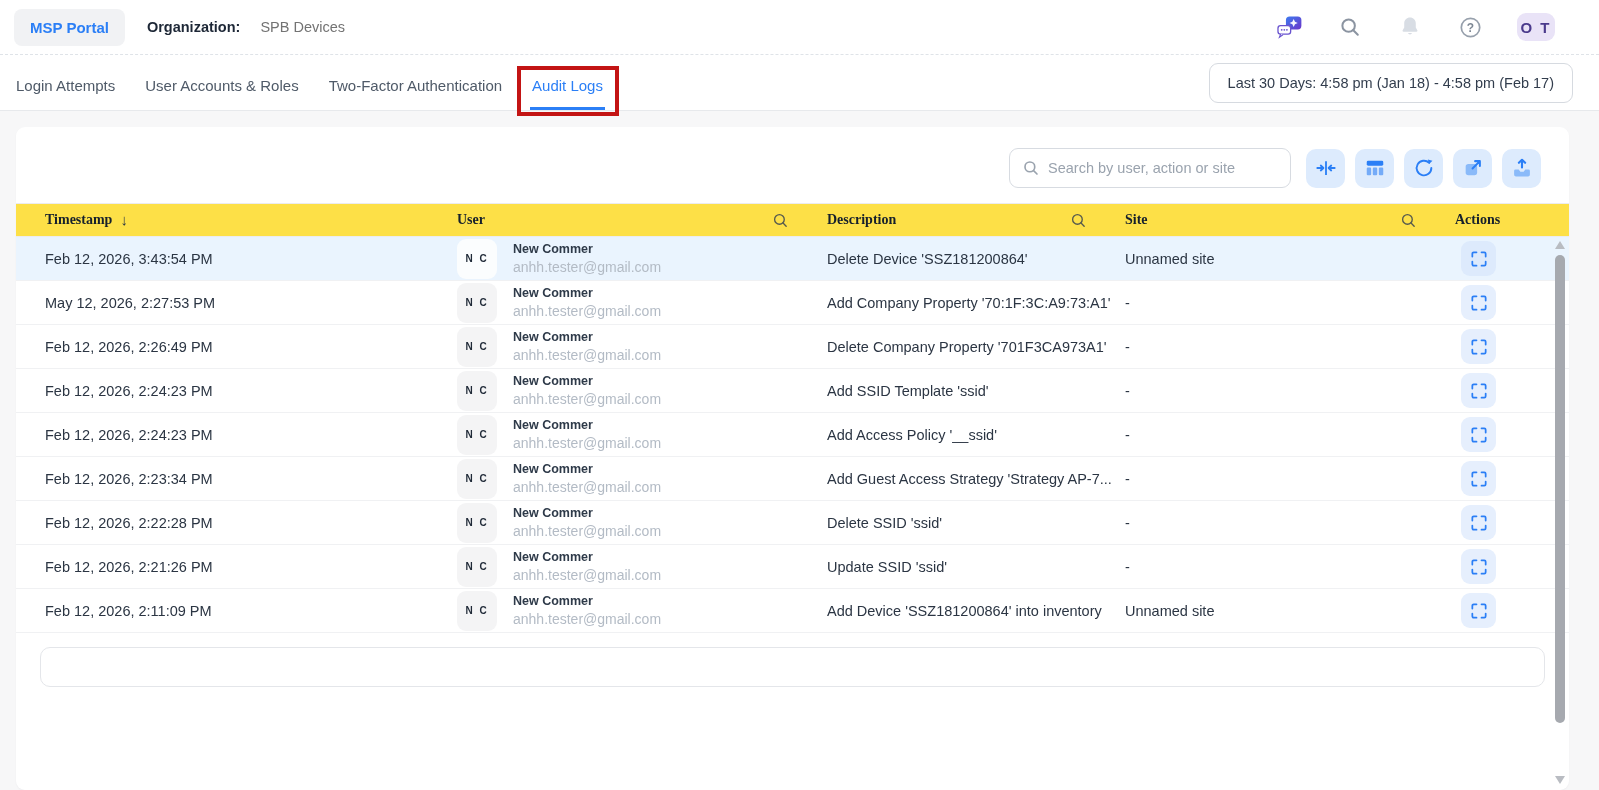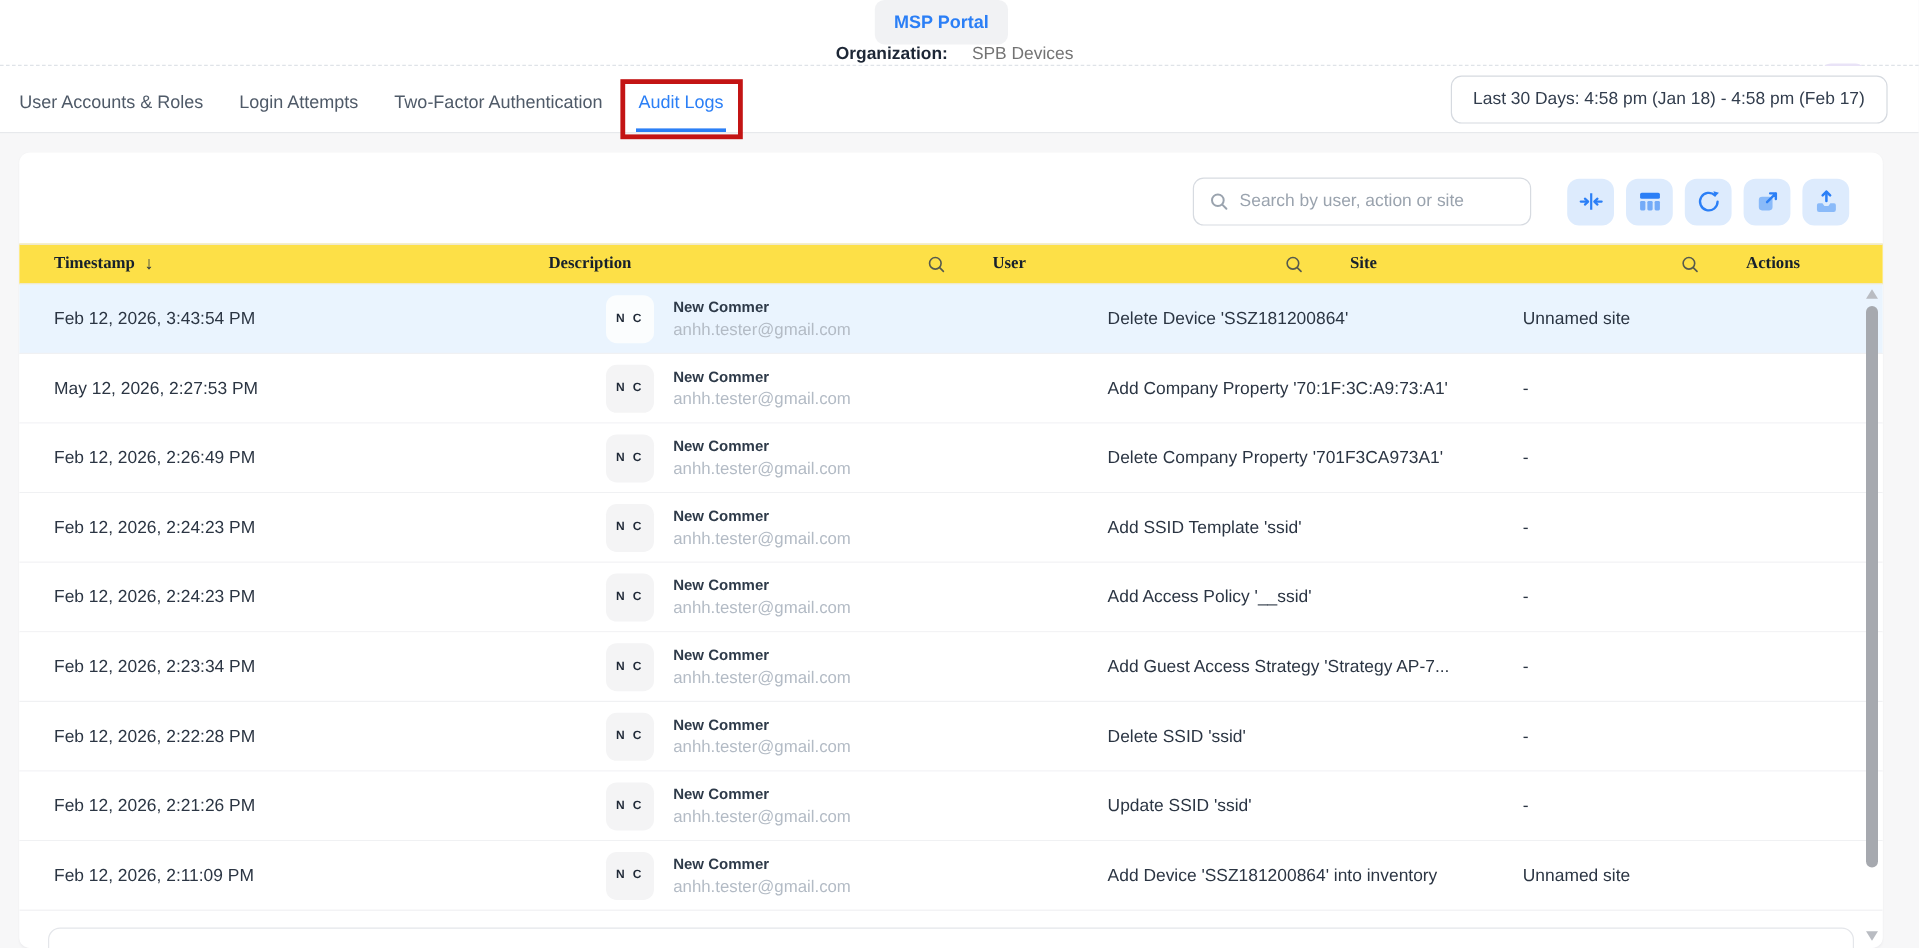--- a/index.html
+++ b/index.html
@@ -1,21 +1,21 @@
 <!DOCTYPE html>
 <html><head>
 <meta charset="utf-8">
 <style>
   * { margin:0; padding:0; box-sizing:border-box; }
   html,body { width:1599px; height:790px; overflow:hidden; background:#f7f7f8;
               font-family:"Liberation Sans", sans-serif; color:#27313f; }
 
   
   .topbar { height:55px; background:#fff; display:flex; align-items:center;
-            padding:0 44px 0 14px; border-bottom:1px dashed #dfe3e8;flex-direction:column; }
+            padding:0 44px 0 14px; border-bottom:1px dashed #dfe3e8; }
   .portal-btn { background:#f1f2f4; color:#2b7ff6; font-weight:bold; font-size:15px;
                 border:none; border-radius:8px; padding:10px 16px; cursor:pointer; }
   .org-wrap { margin-left:22px; font-size:14.5px; display:flex; gap:20px; align-items:center; }
   .org-label { color:#1d2736; font-weight:bold; }
   .org-link { color:#737373; font-weight:normal; text-decoration:none; cursor:pointer; }
   .topbar-right { margin-left:auto; display:flex; align-items:center; gap:34px; }
   .tb-icon { width:26px; height:26px; display:flex; align-items:center; justify-content:center; cursor:pointer; }
   .avatar-user { width:38px; height:28px; border-radius:9px; background:#e9e3f7; color:#4a3a8c;
                  font-weight:bold; font-size:15px; display:flex; align-items:center; justify-content:center;
                  letter-spacing:2px; cursor:pointer; }
@@ -35,39 +35,39 @@
 
   
   .content { padding:16px 30px 0 16px; height:calc(790px - 112px); }
   .card { background:#fff; border-radius:9px; height:663px; position:relative;
           box-shadow:0 1px 2px rgba(20,30,50,.04); overflow:hidden; }
 
   
   .card-toolbar { display:flex; align-items:center; justify-content:flex-end;
                   padding:21px 28px 15px 28px; gap:10px; }
   .search-box { width:282px; height:40px; border:1px solid #d7dbe1; border-radius:9px;
-                display:flex; align-items:center; padding:0 12px; gap:8px; margin-right:20px; background:#fff; }
+                display:flex; align-items:center; padding:0 12px; gap:8px; margin-right:5px; background:#fff; }
   .search-box input { border:none; outline:none; flex:1; font-size:14.5px; color:#333;
                       font-family:"Liberation Sans", sans-serif; background:transparent; }
   .search-box input::placeholder { color:#9aa3ae; }
   .icon-btn { width:39px; height:39px; border:none; border-radius:10px; background:#ddebfd;
               display:flex; align-items:center; justify-content:center; cursor:pointer; }
 
   
   .thead { display:grid; grid-template-columns:412px 370px 298px 330px 1fr;
            background:#fde047; border-top:1px solid #ececee; border-bottom:1px solid #ececee;
            height:34px; align-items:center; padding-left:29px; font-size:14px; font-weight:bold; color:#16202c;font-family:Liberation Serif, serif; }
   .th { display:flex; align-items:center; gap:8px; cursor:pointer; }
   .th.searchable { justify-content:space-between; padding-right:38px; }
   .sort-arrow { font-weight:bold; color:#2c3745; font-size:15px; }
   .col-search { opacity:.85; }
 
-  .trow { display:grid; grid-template-columns:412px 370px 298px 330px 1fr; height:58px;
+  .trow { display:grid; grid-template-columns:412px 370px 298px 330px 1fr; height:44px;
           align-items:center; padding-left:29px; border-bottom:1px solid #f0f1f3;
-          background:#fff; font-size:14.5px; color:#2b3543; cursor:pointer;gap:48px; }
+          background:#fff; font-size:14.5px; color:#2b3543; cursor:pointer; }
   .trow.highlighted { background:#eaf4fe; }
   .cell-user { display:flex; align-items:center; gap:16px; }
   .avatar { width:40px; height:40px; border-radius:9px; background:#f4f4f5; color:#1f2937;
             font-weight:bold; font-size:10px; letter-spacing:2px;
             display:flex; align-items:center; justify-content:center; }
   .trow.highlighted .avatar { background:#fbfdfe; }
   .uname { font-size:12.5px; font-weight:bold; color:#2e3a49; margin-bottom:3px; }
   .uemail { font-size:14px; color:#b3bbc5; }
   .expand-btn { width:35px; height:35px; border:none; border-radius:9px; background:#e6effd;
                 display:flex; align-items:center; justify-content:center; cursor:pointer; margin-left:6px; }
@@ -131,22 +131,22 @@
         <circle cx="12" cy="12" r="9.6" fill="none" stroke="#97a0ac" stroke-width="1.8"></circle>
         <text x="12" y="16.4" text-anchor="middle" font-size="12.5" font-family="Liberation Sans, sans-serif" fill="#7d8794" font-weight="bold">?</text>
       </svg>
     </span>
     <div class="avatar-user">O T</div>
   </div>
 </div>
 
 <div class="tabbar">
   <div class="tabs">
+    <div class="tab">Login Attempts</div>
     <div class="tab">User Accounts &amp; Roles</div>
-    <div class="tab">Login Attempts</div>
     <div class="tab">Two-Factor Authentication</div>
     <div class="tab active">
       <span>Audit Logs</span>
       <span class="annotation-box"></span>
     </div>
   </div>
   <div class="daterange">Last 30 Days: 4:58 pm (Jan 18) - 4:58 pm (Feb 17)</div>
 </div>
 
 <div class="content">
@@ -202,28 +202,28 @@
         </svg>
       </button>
     </div>
 
     <div class="thead">
       <div class="th">
         <span>Timestamp</span>
         <span class="sort-arrow">↓</span>
       </div>
       <div class="th searchable">
-        <span>Description</span>
+        <span>User</span>
         <svg class="col-search" width="17" height="17" viewBox="0 0 24 24">
           <circle cx="10.5" cy="10.5" r="6.8" fill="none" stroke="#39434f" stroke-width="1.9"></circle>
           <line x1="15.6" y1="15.6" x2="20" y2="20" stroke="#39434f" stroke-width="1.9" stroke-linecap="round"></line>
         </svg>
       </div>
       <div class="th searchable">
-        <span>User</span>
+        <span>Description</span>
         <svg class="col-search" width="17" height="17" viewBox="0 0 24 24">
           <circle cx="10.5" cy="10.5" r="6.8" fill="none" stroke="#39434f" stroke-width="1.9"></circle>
           <line x1="15.6" y1="15.6" x2="20" y2="20" stroke="#39434f" stroke-width="1.9" stroke-linecap="round"></line>
         </svg>
       </div>
       <div class="th searchable">
         <span>Site</span>
         <svg class="col-search" width="17" height="17" viewBox="0 0 24 24">
           <circle cx="10.5" cy="10.5" r="6.8" fill="none" stroke="#39434f" stroke-width="1.9"></circle>
           <line x1="15.6" y1="15.6" x2="20" y2="20" stroke="#39434f" stroke-width="1.9" stroke-linecap="round"></line>

